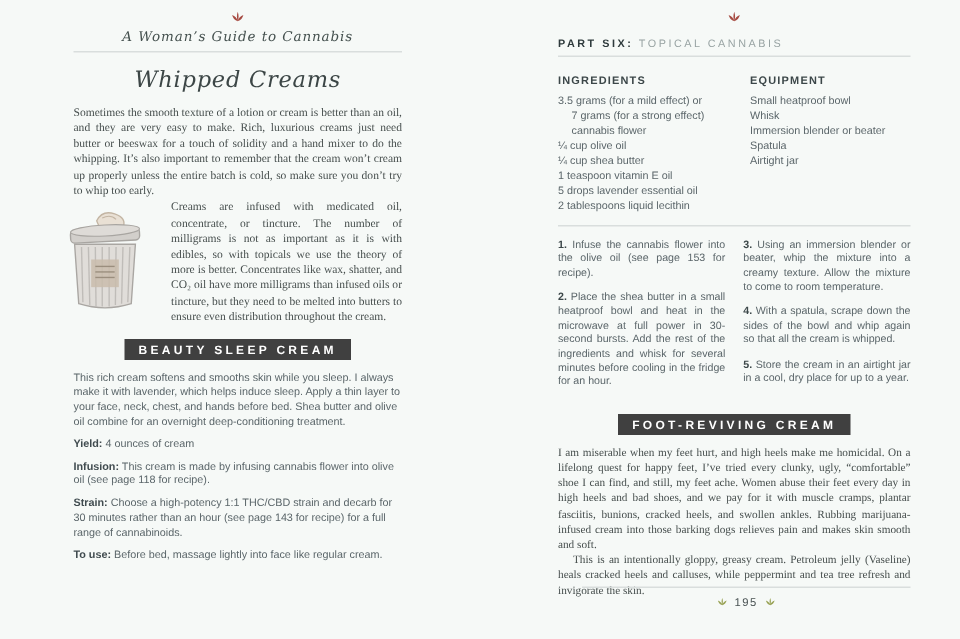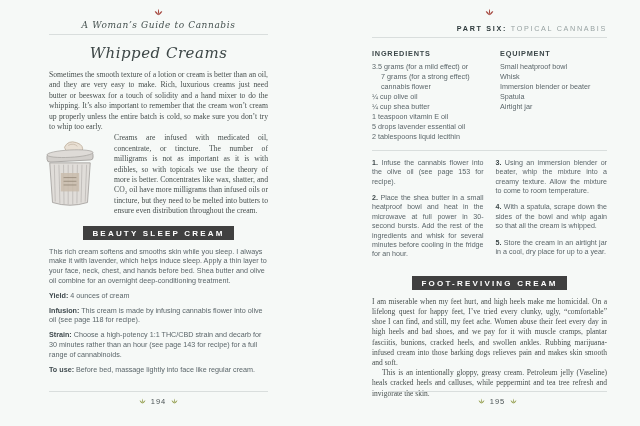--- a/index.html
+++ b/index.html
@@ -45,21 +45,21 @@
   .field{margin:5px 0 0;text-align:left;}
   .field-label{font-weight:bold;color:#404b4f;}
 
   .page-footer{position:absolute;bottom:10px;}
   .page-left .page-footer{left:49px;right:52px;}
   .page-right .page-footer{left:68px;right:33px;}
   .footer-rule{border:none;border-top:1px solid #d9dedd;margin:0;}
   .footer-row{display:flex;justify-content:center;align-items:center;gap:5px;margin-top:5px;
     font-size:7.5px;color:#4a5354;letter-spacing:1px;}
 
-  .part-header{text-align:right;font-size:7.2px;letter-spacing:1.7px;margin-top:7px;white-space:nowrap;}
+  .part-header{text-align:left;font-size:7.2px;letter-spacing:1.7px;margin-top:7px;white-space:nowrap;}
   .part-bold{font-weight:bold;color:#2e3a3c;}
   .part-light{color:#98a3a3;}
 
   .cols{display:flex;margin-top:11px;}
   .col-ing{width:128px;flex:none;}
   .col-eq{flex:1;}
   .col-header{font-weight:bold;font-size:7.3px;color:#3c4749;letter-spacing:.8px;margin-bottom:3px;}
   .li{margin:0;line-height:10px;}
   .li.indent{padding-left:9px;}
 
@@ -122,32 +122,20 @@
 
   <div class="badge">BEAUTY SLEEP CREAM</div>
 
   <p class="sans recipe-desc">This rich cream softens and smooths skin while you sleep. I always make it with lavender, which helps induce sleep. Apply a thin layer to your face, neck, chest, and hands before bed. Shea butter and olive oil combine for an overnight deep-conditioning treatment.</p>
 
   <p class="sans field"><span class="field-label">Yield:</span> <span>4 ounces of cream</span></p>
   <p class="sans field"><span class="field-label">Infusion:</span> <span>This cream is made by infusing cannabis flower into olive oil (see page 118 for recipe).</span></p>
   <p class="sans field"><span class="field-label">Strain:</span> <span>Choose a high-potency 1:1 THC/CBD strain and decarb for 30 minutes rather than an hour (see page 143 for recipe) for a full range of cannabinoids.</span></p>
   <p class="sans field"><span class="field-label">To use:</span> <span>Before bed, massage lightly into face like regular cream.</span></p>
 
-  <div class="page-footer">
-    <hr class="footer-rule">
-    <div class="footer-row">
-      <svg width="7" height="7" viewBox="0 0 12 12">
-          <path d="M6 1 C7 4 7 6.2 6 9.5 C5 6.2 5 4 6 1 Z M1 4 C3.5 4.8 5.3 6.6 6 9.5 C3.4 8.8 1.6 6.6 1 4 Z M11 4 C8.5 4.8 6.7 6.6 6 9.5 C8.6 8.8 10.4 6.6 11 4 Z" fill="#97a153"></path>
-        </svg>
-      <span>194</span>
-      <svg width="7" height="7" viewBox="0 0 12 12">
-          <path d="M6 1 C7 4 7 6.2 6 9.5 C5 6.2 5 4 6 1 Z M1 4 C3.5 4.8 5.3 6.6 6 9.5 C3.4 8.8 1.6 6.6 1 4 Z M11 4 C8.5 4.8 6.7 6.6 6 9.5 C8.6 8.8 10.4 6.6 11 4 Z" fill="#97a153"></path>
-        </svg>
-    </div>
-  </div>
 </div>
 
 <div class="page page-right">
 
   <div class="ornament">
     <svg width="9" height="9" viewBox="0 0 12 12">
       <path d="M6 1 C7 4 7 6.2 6 9.5 C5 6.2 5 4 6 1 Z M1 4 C3.5 4.8 5.3 6.6 6 9.5 C3.4 8.8 1.6 6.6 1 4 Z M11 4 C8.5 4.8 6.7 6.6 6 9.5 C8.6 8.8 10.4 6.6 11 4 Z" fill="#a64b42"></path>
     </svg>
   </div>
 

